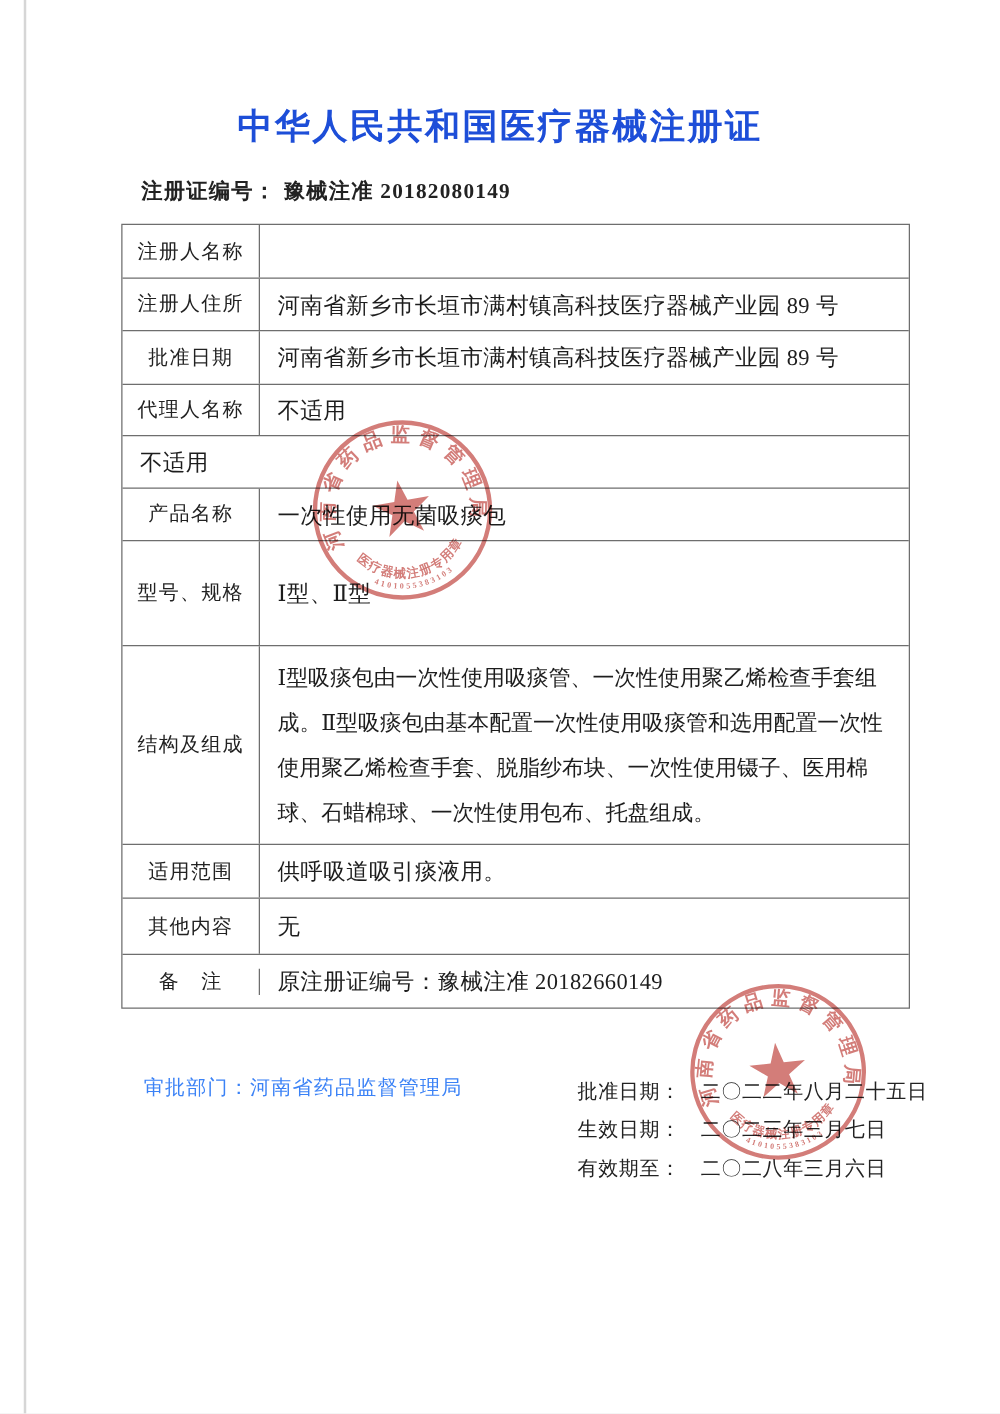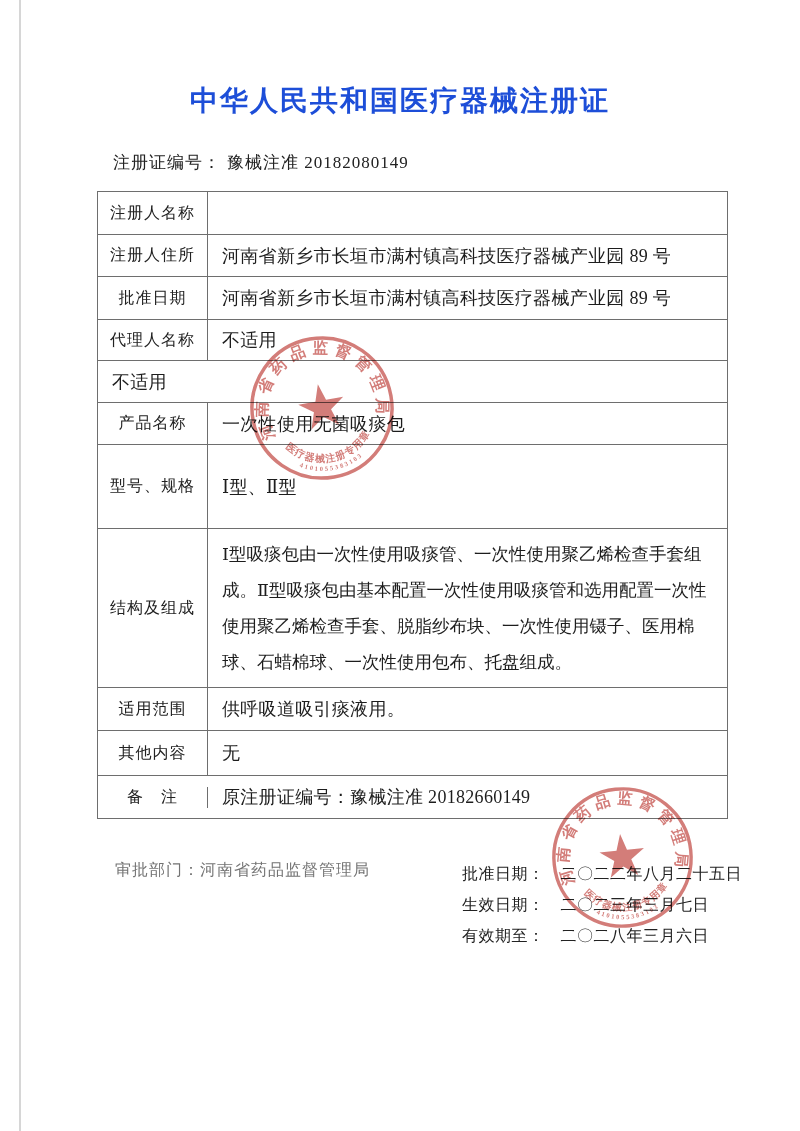--- a/index.html
+++ b/index.html
@@ -8,41 +8,41 @@
     background:#ffffff;overflow:hidden;
     font-family:"Liberation Serif","DejaVu Serif",serif;
     color:#1f1f1f;
   }
   .scan-edge{position:absolute;left:19px;top:0;width:2px;height:100%;background:#d6d6d6;}
   .doc-title{
     position:absolute;top:82px;left:0;width:100%;text-align:center;
     font-family:"Liberation Sans","DejaVu Sans",sans-serif;
     font-weight:700;font-size:28px;letter-spacing:2px;color:#1d4ed8;margin:0;
   }
-  .cert-line{position:absolute;top:151px;left:113px;font-size:17px;letter-spacing:1px;color:#222;}
+  .cert-line{position:absolute;top:141px;left:113px;font-size:17px;letter-spacing:1px;color:#222;font-weight:bold;}
   .cert-line .lbl{margin-right:6px;}
 
   .cert-table{
-    position:absolute;top:191px;left:97px;width:631px;
+    position:absolute;top:179px;left:97px;width:631px;
     border:1px solid #6e6e6e;box-sizing:border-box;
   }
   .trow{display:flex;border-bottom:1px solid #6e6e6e;box-sizing:border-box;}
   .trow:last-child{border-bottom:none;align-items:center;}
   .tlabel{
     width:110px;flex:0 0 110px;border-right:1px solid #6e6e6e;box-sizing:border-box;
     display:flex;align-items:center;justify-content:center;
     font-size:16px;letter-spacing:1px;text-align:center;color:#222;
   }
   .tvalue{
     flex:1;display:flex;align-items:center;box-sizing:border-box;
     padding:4px 14px;font-size:18px;letter-spacing:.3px;color:#1d1d1d;
   }
   .tvalue.multiline{font-size:17.5px;letter-spacing:0;line-height:36px;}
 
-  .footer-left{position:absolute;top:860px;left:115px;font-size:16px;letter-spacing:1px;color:#737373;}
+  .footer-left{position:absolute;top:860px;left:115px;font-size:16px;letter-spacing:1px;color:#3b82f6;}
   .footer-dates{position:absolute;top:858px;left:462px;font-size:16px;letter-spacing:.5px;color:#222;}
   .date-line{height:31px;line-height:31px;white-space:nowrap;}
   .date-line .lbl{margin-right:16px;}
 
   .stamp{position:absolute;mix-blend-mode:multiply;opacity:.75;color:#c4514c;
          font-family:"Liberation Serif","DejaVu Serif",serif;}
   .stamp text{fill:currentColor;font-weight:600;}
 </style>
 </head>
 <body>

